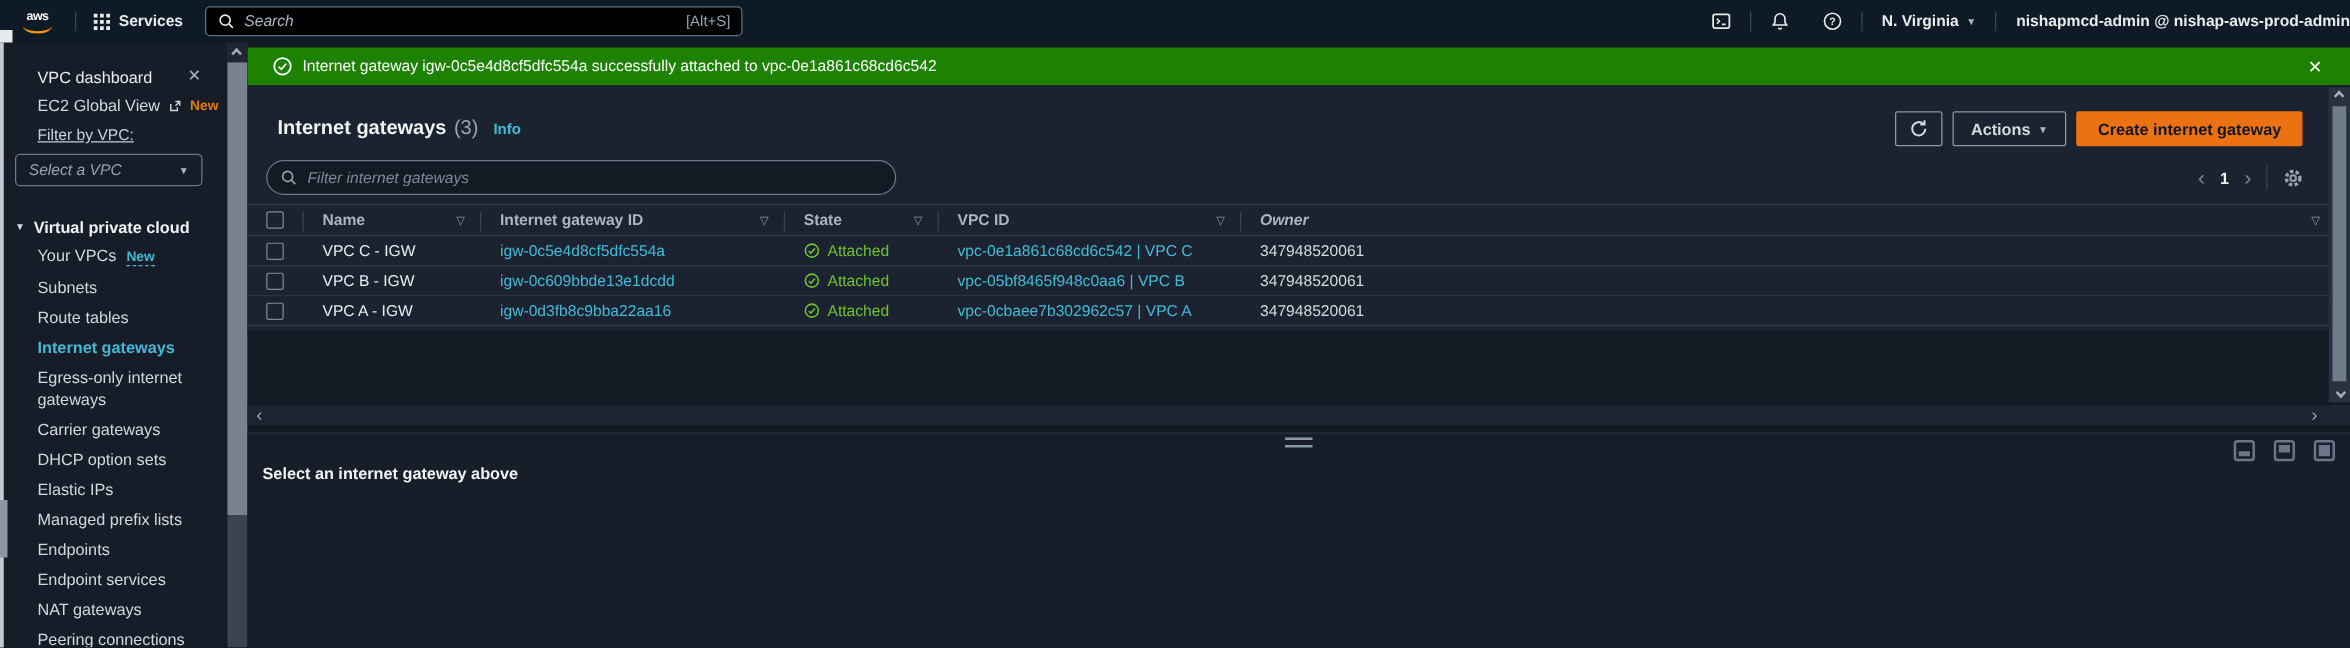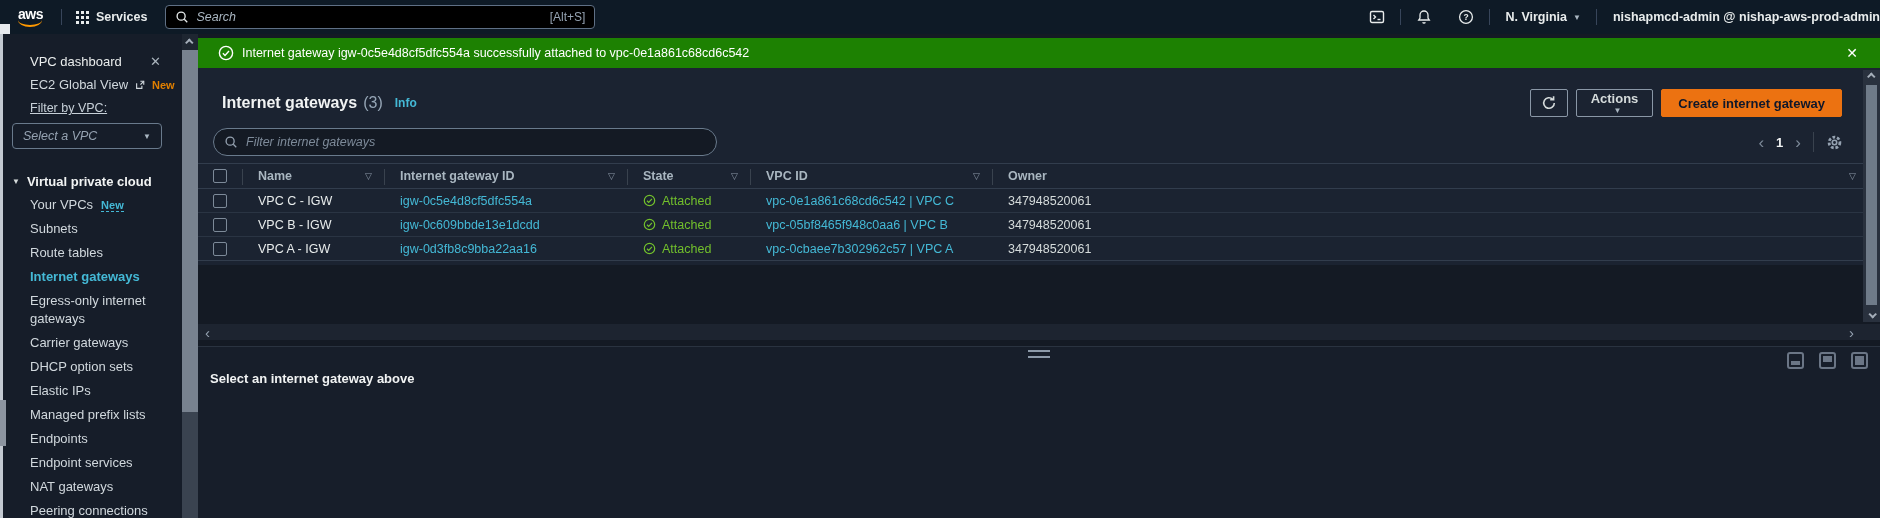--- a/index.html
+++ b/index.html
@@ -3,21 +3,21 @@
 <meta charset="utf-8">
 <style>
   * { box-sizing: border-box; margin: 0; padding: 0; }
   html,body { width:1880px; height:518px; overflow:hidden; background:#141a24;
     font-family:"Liberation Sans","DejaVu Sans",sans-serif; color:#d5dbdb; }
 
   
   .topnav { height:34px; background:#0e1a26; display:flex; align-items:center;
     padding:0 0 0 18px; white-space:nowrap; overflow:hidden; position:relative; z-index:10; }
   .logo { display:flex; flex-direction:column; align-items:center; margin-right:4px; }
-  .logo-text { color:#fff; font-weight:700; font-size:14px; line-height:12px; letter-spacing:-.5px; }
+  .logo-text { color:#fff; font-weight:700; font-size:10px; line-height:12px; letter-spacing:-.5px; }
   .logo-smile { width:24px; height:7px; border-bottom:2px solid #ff9900; border-radius:0 0 50% 50%/0 0 100% 100%; }
   .tn-div { width:1px; height:16px; background:#37455a; margin:0 14px; }
   .grid-icon { display:grid; grid-template-columns:repeat(3,3px); grid-gap:2px; margin-right:7px; }
   .grid-icon i { width:3px; height:3px; background:#e8ecec; }
   .tn-item { display:flex; align-items:center; font-size:12.5px; font-weight:700; color:#e8ecec; cursor:pointer; }
   .tn-search { margin-left:18px; width:430px; height:24px; background:#000000; border:1px solid #5f7085;
     border-radius:4px; display:flex; align-items:center; padding:0 9px; gap:7px; }
   .tn-search input { flex:1; background:transparent; border:0; outline:0; color:#e8ecec;
     font-size:12.5px; font-style:italic; font-family:inherit; }
   .tn-search input::placeholder { color:#aab7c2; font-style:italic; }
@@ -77,21 +77,21 @@
   .pane-header { position:absolute; top:18px; left:0; right:0; height:34px;
     display:flex; align-items:center; padding:0 38px 0 24px; }
   .page-title { font-size:16px; font-weight:700; color:#f1f3f3; }
   .page-count { font-size:16px; color:#95a5b5; font-weight:400; margin-left:6px; }
   .info-link { font-size:12px; font-weight:700; color:#44b9d6; margin-left:12px; cursor:pointer; }
   .hdr-buttons { margin-left:auto; display:flex; align-items:center; gap:8px; }
   .btn { height:28px; border:1px solid #8a97a6; border-radius:2px; background:transparent;
     color:#d5dbdb; font-weight:700; font-size:13px; display:flex; align-items:center;
     justify-content:center; cursor:pointer; font-family:inherit; }
   .btn-icon { width:38px; }
-  .btn-normal { padding:8px 14px;flex-direction:column; }
+  .btn-normal { padding:8px 14px; }
   .btn-primary { background:#ec7211; border-color:#ec7211; color:#0f172a; padding:0 16px; }
 
   .filter-row { position:absolute; top:60px; left:0; right:0; height:28px;
     display:flex; align-items:center; padding:0 37px 0 15px; }
   .filter-box { width:504px; height:28px; background:#141a24; border:1px solid #697a8c; border-radius:14px;
     display:flex; align-items:center; gap:8px; padding:0 10px; }
   .filter-box input { flex:1; background:transparent; border:0; outline:0; color:#e8ecec;
     font-size:12.5px; font-style:italic; font-family:inherit; }
   .filter-box input::placeholder { color:#7d8a99; font-style:italic; }
   .pagination { margin-left:auto; display:flex; align-items:center; gap:12px; }
@@ -110,21 +110,21 @@
   .col-cb { display:flex; justify-content:center; padding:0; }
   .cbx { width:14px; height:14px; border:1px solid #7d8a99; border-radius:2px; background:transparent; cursor:pointer; }
   .tbody { position:absolute; top:121px; left:0; right:0; }
   .tbody-row { height:24px; border-bottom:1px solid #2a3443; cursor:pointer; }
   .tbody-row:last-child { border-bottom:1px solid #323d4d; }
   .td { font-size:12.5px; color:#e8ecec; padding-left:16px; overflow:hidden; white-space:nowrap; }
   .td.col-cb { padding-left:0; }
   .link { color:#44b9d6; text-decoration:none; cursor:pointer; }
   .state-cell { display:flex; align-items:center; gap:6px; color:#72c02c; }
   .owner-cell { color:#d5dbdb; }
-  .th.owner-th { padding-right:24px; }
+  .th.owner-th { padding-right:24px;font-style:italic; }
 
   .hscroll { position:absolute; top:290px; left:0; right:0; height:16px; background:#1d2430;
     display:flex; align-items:center; justify-content:space-between; padding:0 26px 0 7px; }
   .hs-arrow { color:#95a2b1; font-size:15px; line-height:1; cursor:pointer; }
 
   .vscroll { position:absolute; top:36px; right:0; width:17px; height:252px; background:#29313e; }
   .vs-up { position:absolute; top:3px; left:0; right:0; display:flex; justify-content:center; cursor:pointer; }
   .vs-thumb { position:absolute; top:15px; left:3px; right:3px; height:220px; background:#6f7b89; cursor:pointer; }
   .vs-down { position:absolute; bottom:4px; left:0; right:0; display:flex; justify-content:center; cursor:pointer; }
 

